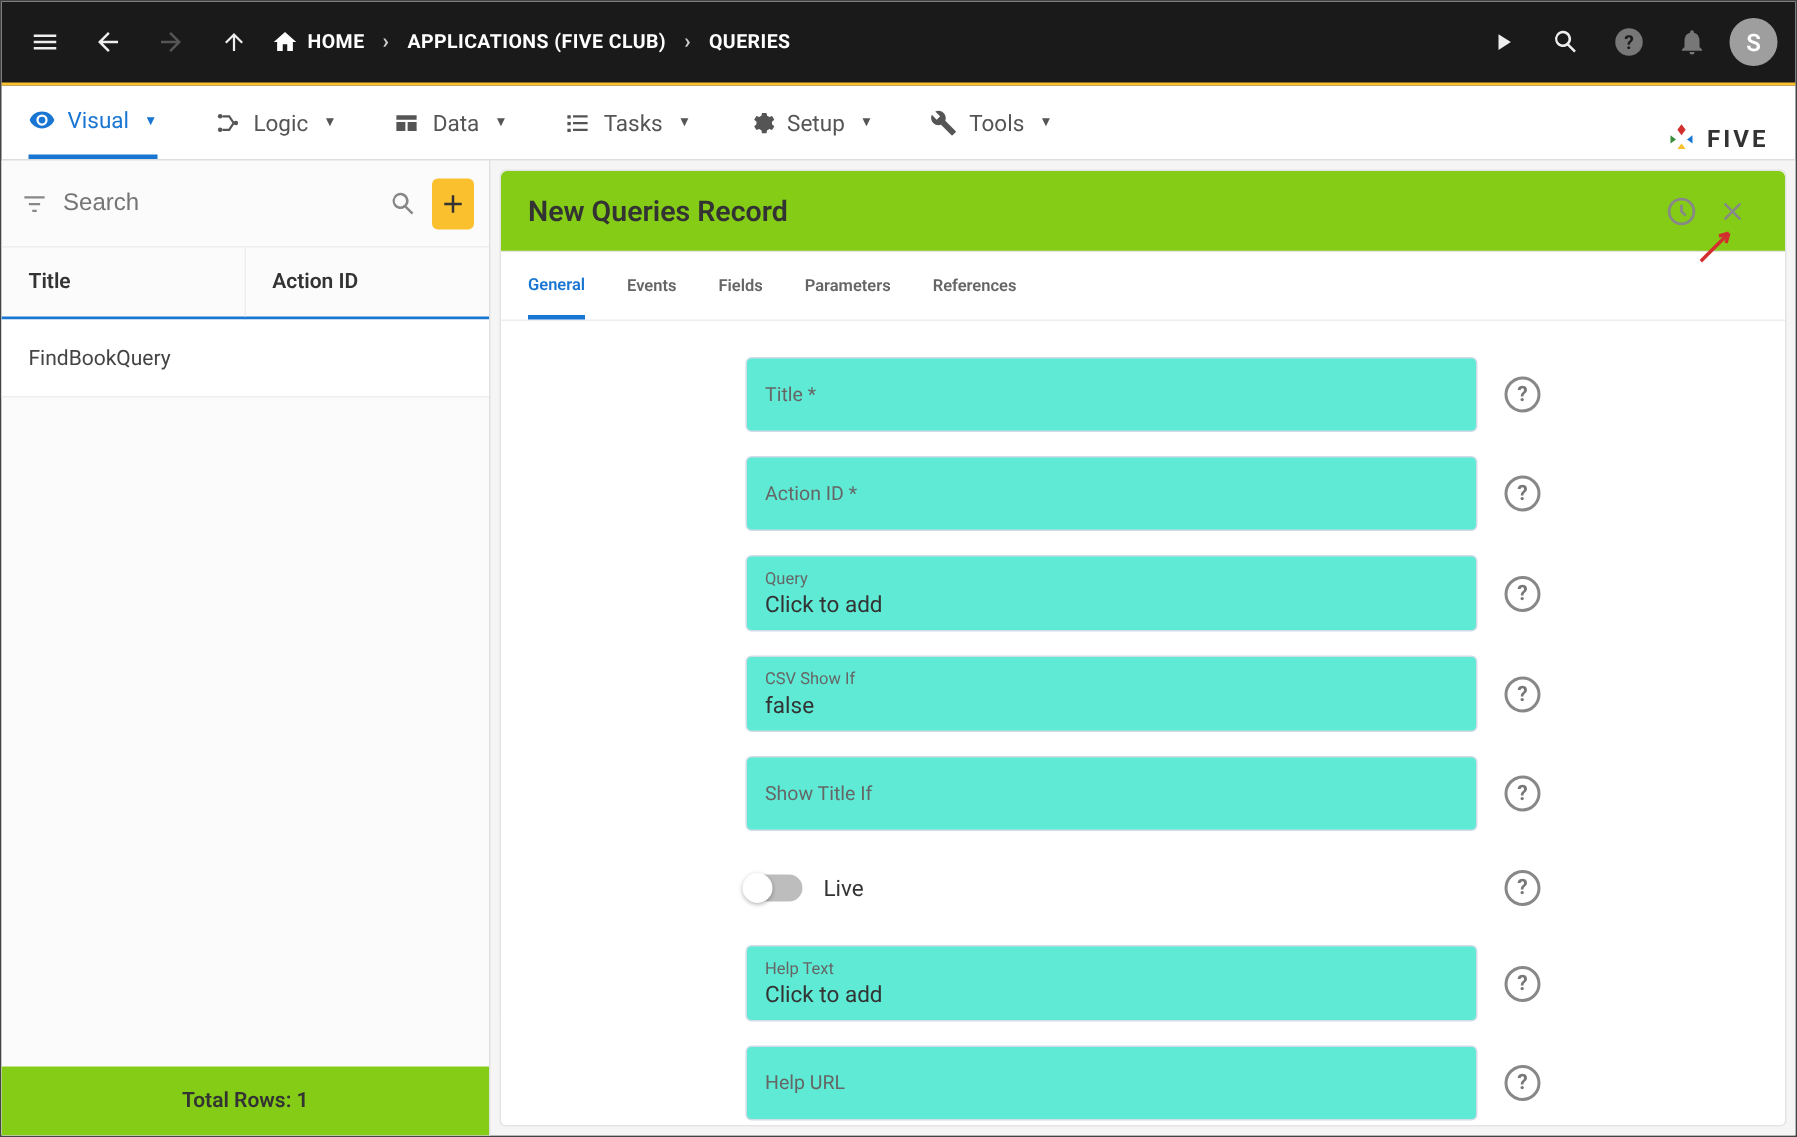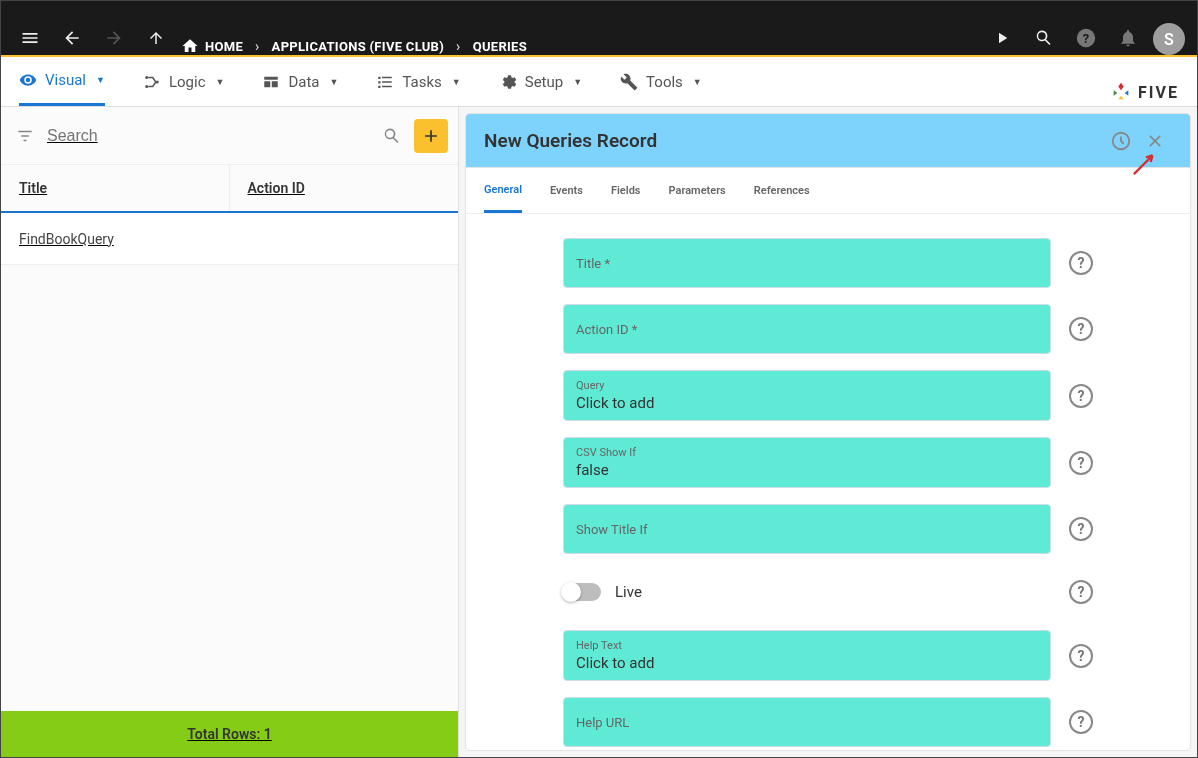--- a/index.html
+++ b/index.html
@@ -10,21 +10,21 @@
     overflow: hidden;
     position: relative;
     border: 1px solid #444;
   }
 
   
   .topbar {
     height: 56px;
     background: #1a1a1a;
     display: flex;
-    align-items: flex-end;
+    align-items: center;
     padding: 0 12px;
     gap: 8px;
     color: #fff;
     border-bottom: 2px solid #fbc02d;
   }
   .topbar .icon-btn {
     width: 34px; height: 34px;
     display: flex; align-items: center; justify-content: center;
     color: #eee; cursor: pointer;
   }
@@ -69,24 +69,23 @@
   .navtab .tri { font-size: 9px; margin-left: 2px; }
 
   
   .main {
     display: flex; height: calc(758px - 56px - 50px - 2px);
     background: #f5f5f5;
   }
 
   
   .leftpanel {
-    width: 458px; display: flex; flex-direction: column;
+    width: 326px; display: flex; flex-direction: column;
     background: #fbfbfb;
     border-right: 1px solid #e0e0e0;
-    text-decoration: underline;
   }
   .searchrow {
     height: 58px; display: flex; align-items: center;
     padding: 0 10px; gap: 8px;
     border-bottom: 1px solid #eee;
   }
   .searchrow .filter-icn, .searchrow .search-icn {
     width: 28px; height: 28px;
     display: flex; align-items: center; justify-content: center;
     color: #888;
@@ -131,21 +130,21 @@
   .rightpanel {
     flex: 1; display: flex; flex-direction: column;
     background: #fff;
     margin: 6px 6px 6px 6px;
     border: 1px solid #e4e4e4;
     border-radius: 4px;
     position: relative;
   }
   .righthdr {
     height: 54px; display: flex; align-items: center;
-    padding: 0 18px; background: #7dd3fc;
+    padding: 0 18px; background: #84cc16;
     border-bottom: 1px solid #e4e4e4;
     border-radius: 4px 4px 0 0;
     font-size: 19px; font-weight: 600; color: #333;
   }
   .righthdr .hdr-spacer { flex:1; }
   .righthdr .hdr-icn {
     width: 34px; height: 34px;
     display: flex; align-items: center; justify-content: center;
     color: #888; cursor: pointer; font-size: 20px;
   }

